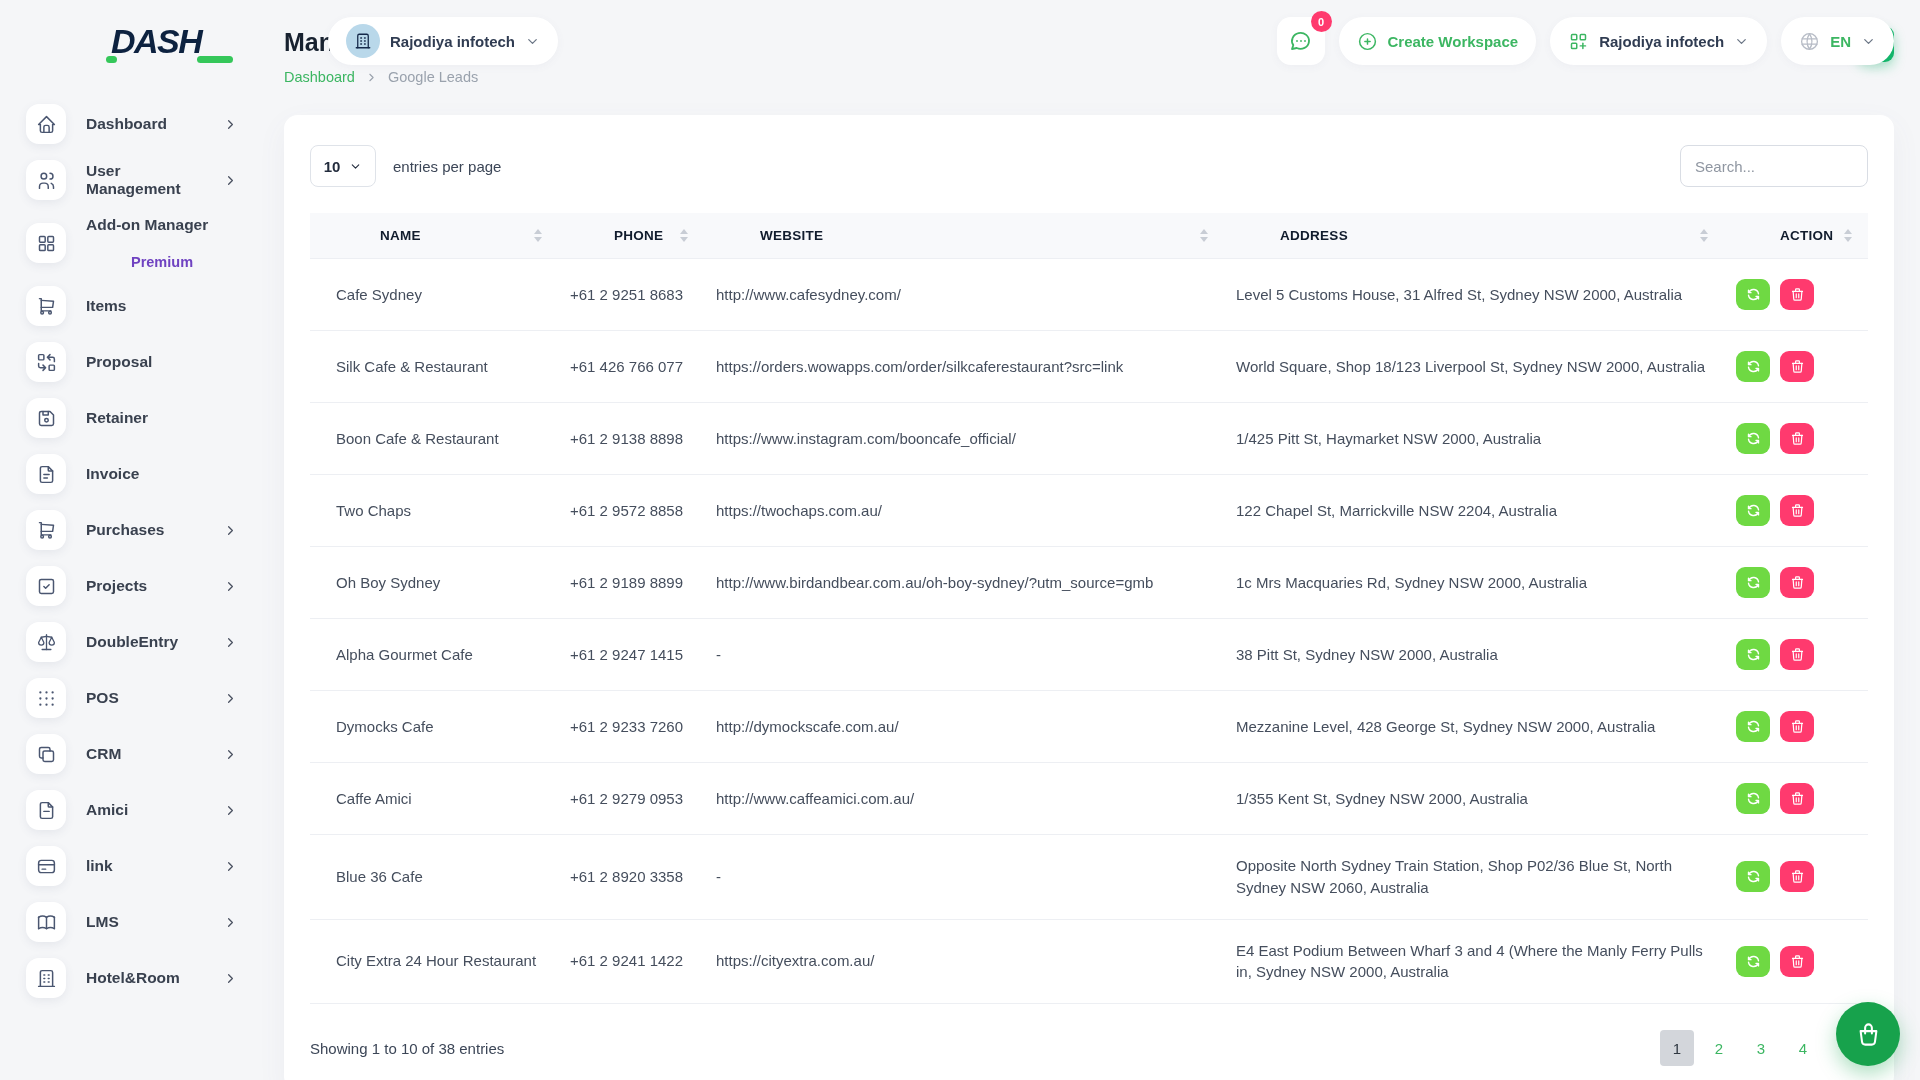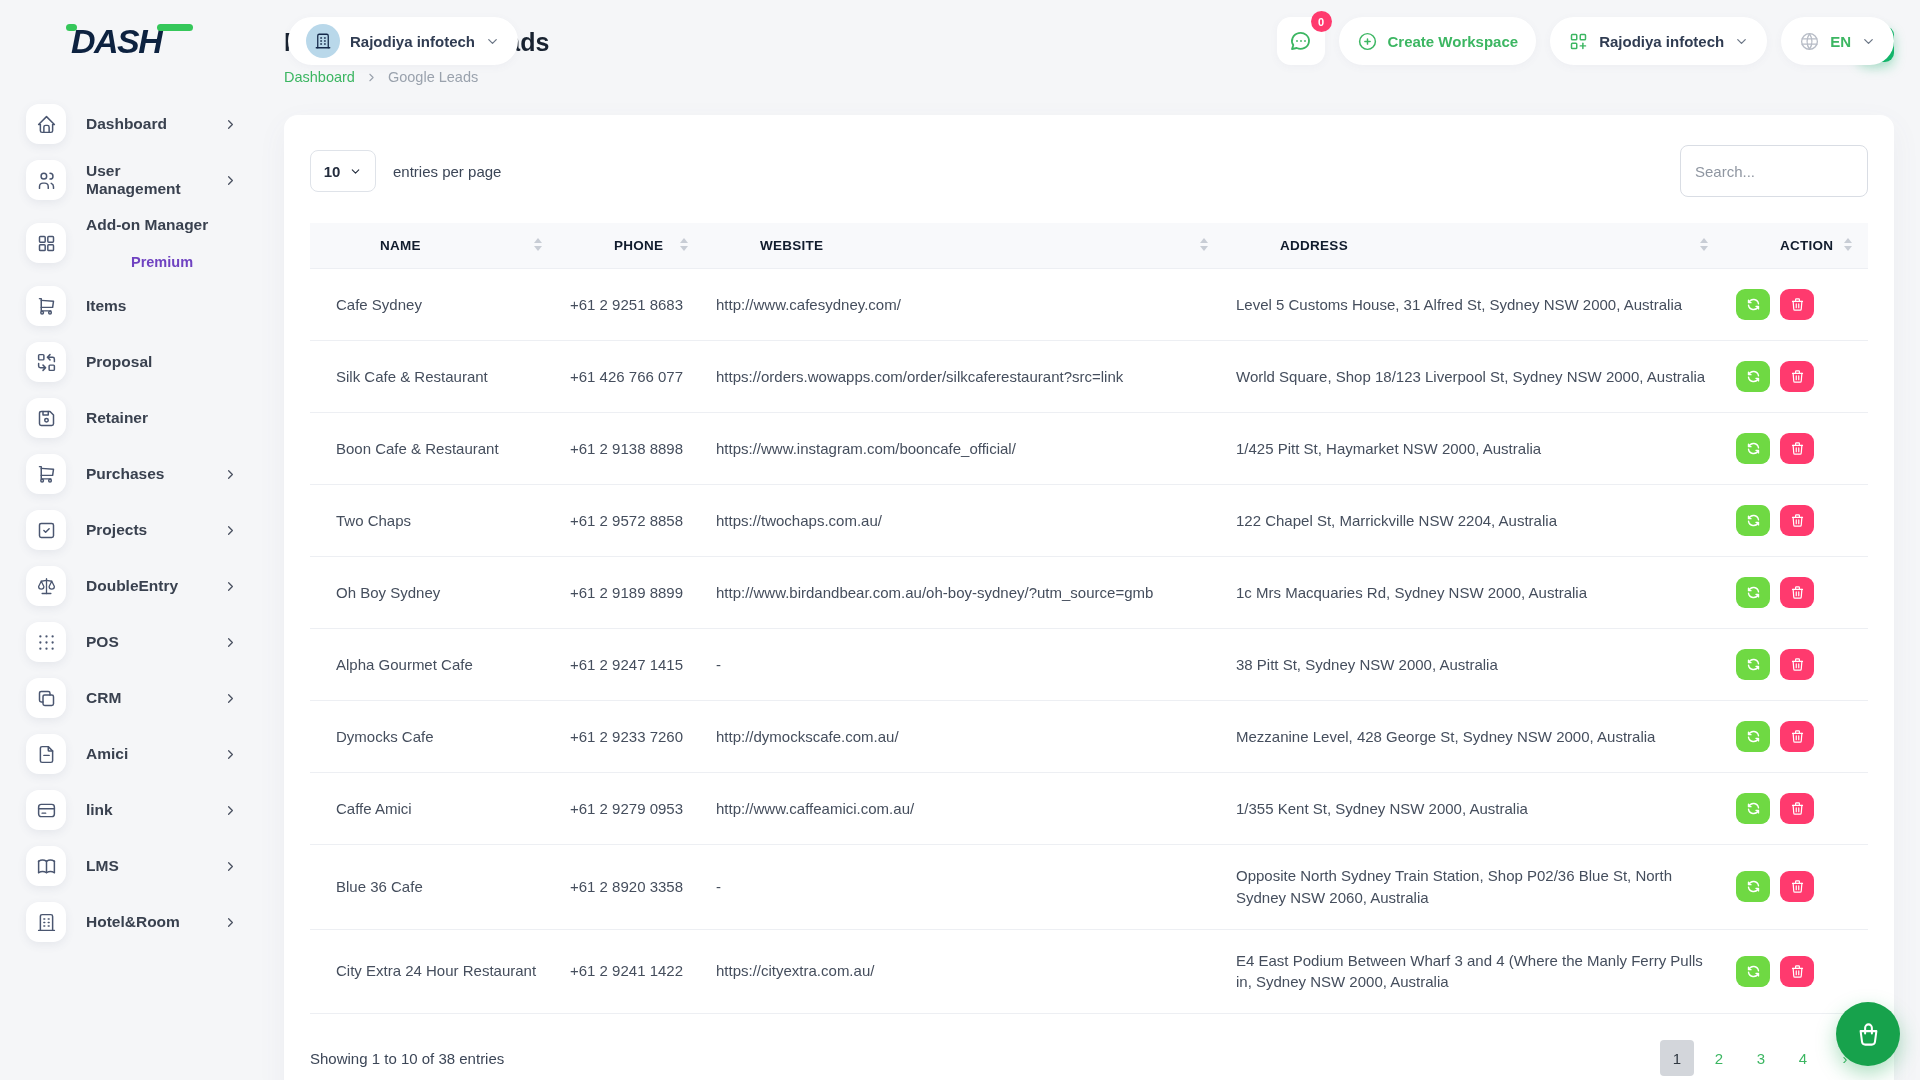--- a/index.html
+++ b/index.html
@@ -8,21 +8,21 @@
     background:#f5f6f8;
     font-family:"Liberation Sans", sans-serif;
     color:#39414f;
   }
   
   .topbar{
     position:fixed; top:0; left:0; right:0; height:72px;
     display:flex; align-items:center;
     padding:10px 26px 0 66px; z-index:10;
   }
-  .logo{ display:flex; align-items:flex-start; width:222px; }
+  .logo{ display:flex; align-items:flex-end; width:222px;margin-left:40px; }
   .logo-nub{ width:11px; height:7px; border-radius:4px; background:var(--logo-green,#35c75a); margin-right:-6px; position:relative; top:2px;}
   .logo-text{
     font-size:34px; font-weight:800; font-style:italic;
     color:var(--logo-navy,#0d2240); letter-spacing:-1.5px;
   }
   .logo-bar{ width:36px; height:7px; border-radius:4px; background:var(--logo-green,#35c75a); margin-left:-4px; position:relative; top:2px;}
   .pill{
     height:48px; background:#fff; border-radius:24px;
     display:flex; align-items:center; gap:10px; padding:0 18px;
     box-shadow:0 2px 8px rgba(90,100,130,.05); cursor:pointer;
@@ -100,35 +100,35 @@
   .controls{ display:flex; align-items:center; margin-bottom:26px; }
   .select{
     width:66px; height:42px; border:1px solid #dfe3e9; border-radius:8px;
     display:flex; align-items:center; justify-content:center; gap:9px;
     font-size:15px; font-weight:600; color:#232c3d; cursor:pointer; background:#fff;
   }
   .select .chev-down svg{ width:13px; height:13px; }
   .select .chev-down{ color:#232c3d; }
   .entries-label{ margin-left:17px; font-size:15px; color:#3c4657; }
   .search{
-    margin-left:auto; width:188px; height:52px;
+    margin-left:auto; width:188px; height:42px;
     border:1px solid #d9dde4; border-radius:8px; padding:0 14px;
     font-size:15px; color:#333; outline:none; background:#fff;
     font-family:"Liberation Sans", sans-serif;
   }
   .search::placeholder{ color:#8f96a1; }
 
   table{ width:100%; border-collapse:collapse; table-layout:fixed; }
   thead th{
     background:#f8f9fb; padding:15px 12px; text-align:left;
     font-size:13.5px; font-weight:800; color:#111c2d; letter-spacing:.02em;
     border-bottom:1px solid #edeff3; cursor:pointer;
   }
   thead th:first-child{ padding-left:26px; }
-  .th-inner{ display:flex; justify-content:space-between; padding-right:4px;padding-left:44px; }
+  .th-inner{ display:flex; align-items:center; justify-content:space-between; padding-right:4px;padding-left:44px; }
   .sort{ display:inline-flex; flex-direction:column; gap:3px; }
   .sort i{ display:block; width:0; height:0; border-left:4px solid transparent; border-right:4px solid transparent; }
   .sort .up{ border-bottom:5px solid #c8cdd5; }
   .sort .down{ border-top:5px solid #c8cdd5; }
   tbody td{
     padding:20px 12px; border-bottom:1px solid #edeff3;
     font-size:15px; color:#454e5d; vertical-align:middle; line-height:1.45;
     overflow:hidden;
   }
   tbody td:first-child{ padding-left:26px; }
@@ -319,20 +319,33 @@
     <div class="side-item">
       <span class="side-icon">
         <svg viewBox="0 0 24 24" fill="none" stroke="currentColor" stroke-width="1.7" stroke-linecap="round" stroke-linejoin="round">
           <path d="M6 4h10l4 4v10a2 2 0 0 1 -2 2h-12a2 2 0 0 1 -2 -2v-12a2 2 0 0 1 2 -2"></path>
           <circle cx="12" cy="14" r="2"></circle>
           <path d="M14 4l0 4l-6 0l0 -4"></path>
         </svg>
       </span>
     <span class="side-text">
       <span class="side-label">Retainer</span>
+      </span>
+    </div>
+    <div class="side-item">
+      <span class="side-icon">
+        <svg viewBox="0 0 24 24" fill="none" stroke="currentColor" stroke-width="1.7" stroke-linecap="round" stroke-linejoin="round">
+          <path d="M14 3v4a1 1 0 0 0 1 1h4"></path>
+          <path d="M17 21h-10a2 2 0 0 1 -2 -2v-14a2 2 0 0 1 2 -2h7l5 5v11a2 2 0 0 1 -2 2z"></path>
+          <path d="M9 12h6"></path>
+          <path d="M9 16h4"></path>
+        </svg>
+      </span>
+    <span class="side-text">
+      <span class="side-label">Invoice</span>
       </span>
     </div>
     <div class="side-item">
       <span class="side-icon">
         <svg viewBox="0 0 24 24" fill="none" stroke="currentColor" stroke-width="1.7" stroke-linecap="round" stroke-linejoin="round">
           <circle cx="7" cy="19" r="1.5"></circle>
           <circle cx="16" cy="19" r="1.5"></circle>
           <path d="M17 17h-11v-14h-2"></path>
           <path d="M6 5l14 1l-1 7h-13"></path>
         </svg>

